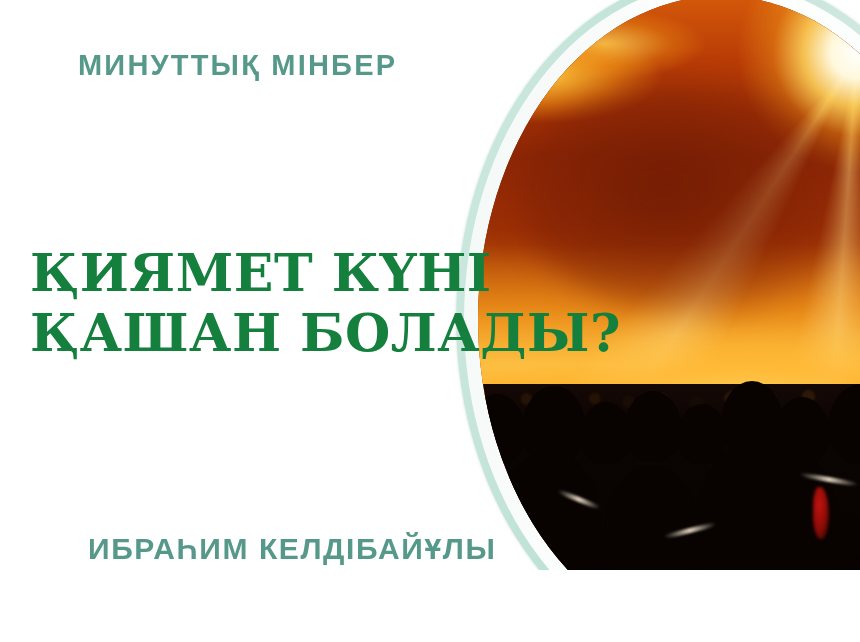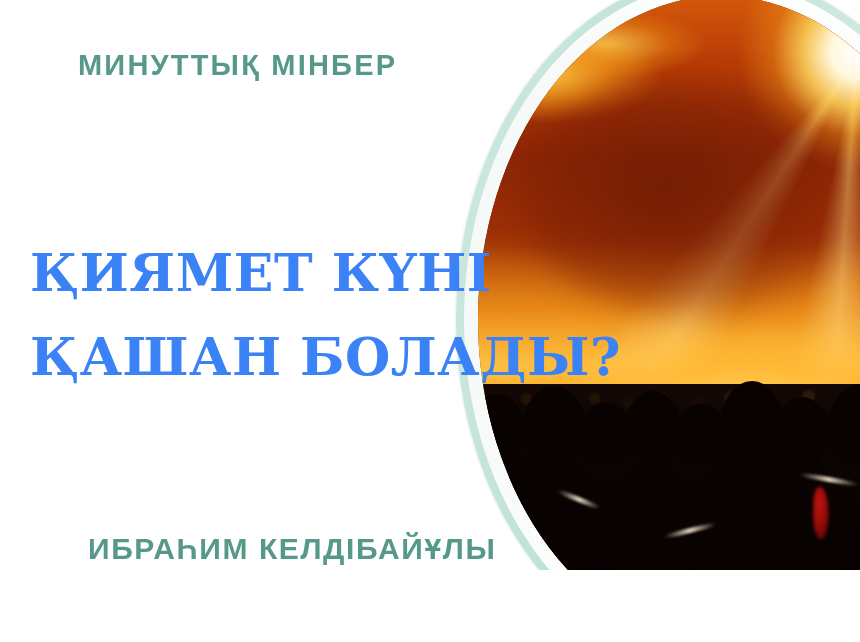--- a/index.html
+++ b/index.html
@@ -26,29 +26,29 @@
     font-size: 29px;
     letter-spacing: 2.2px;
     color: #56998a;
     white-space: nowrap;
     line-height: 1;
   }
   .headline {
     position: absolute;
     left: 30px;
     top: 243px;
-    color: #3b82f6;
+    color: #15803d;
     font-family: "DejaVu Serif", "Liberation Serif", serif;
     font-weight: bold;
     font-size: 52px;
     line-height: 60px;
     letter-spacing: 0.5px;
     white-space: nowrap;
   }
-  .headline .l2 { display: block; margin-top: 24px; }
+  .headline .l2 { display: block; }
   .speaker {
     position: absolute;
     left: 88px;
     top: 534px;
     font-family: "Liberation Sans", sans-serif;
     font-weight: bold;
     font-size: 30px;
     letter-spacing: 1.6px;
     color: #56998a;
     white-space: nowrap;

